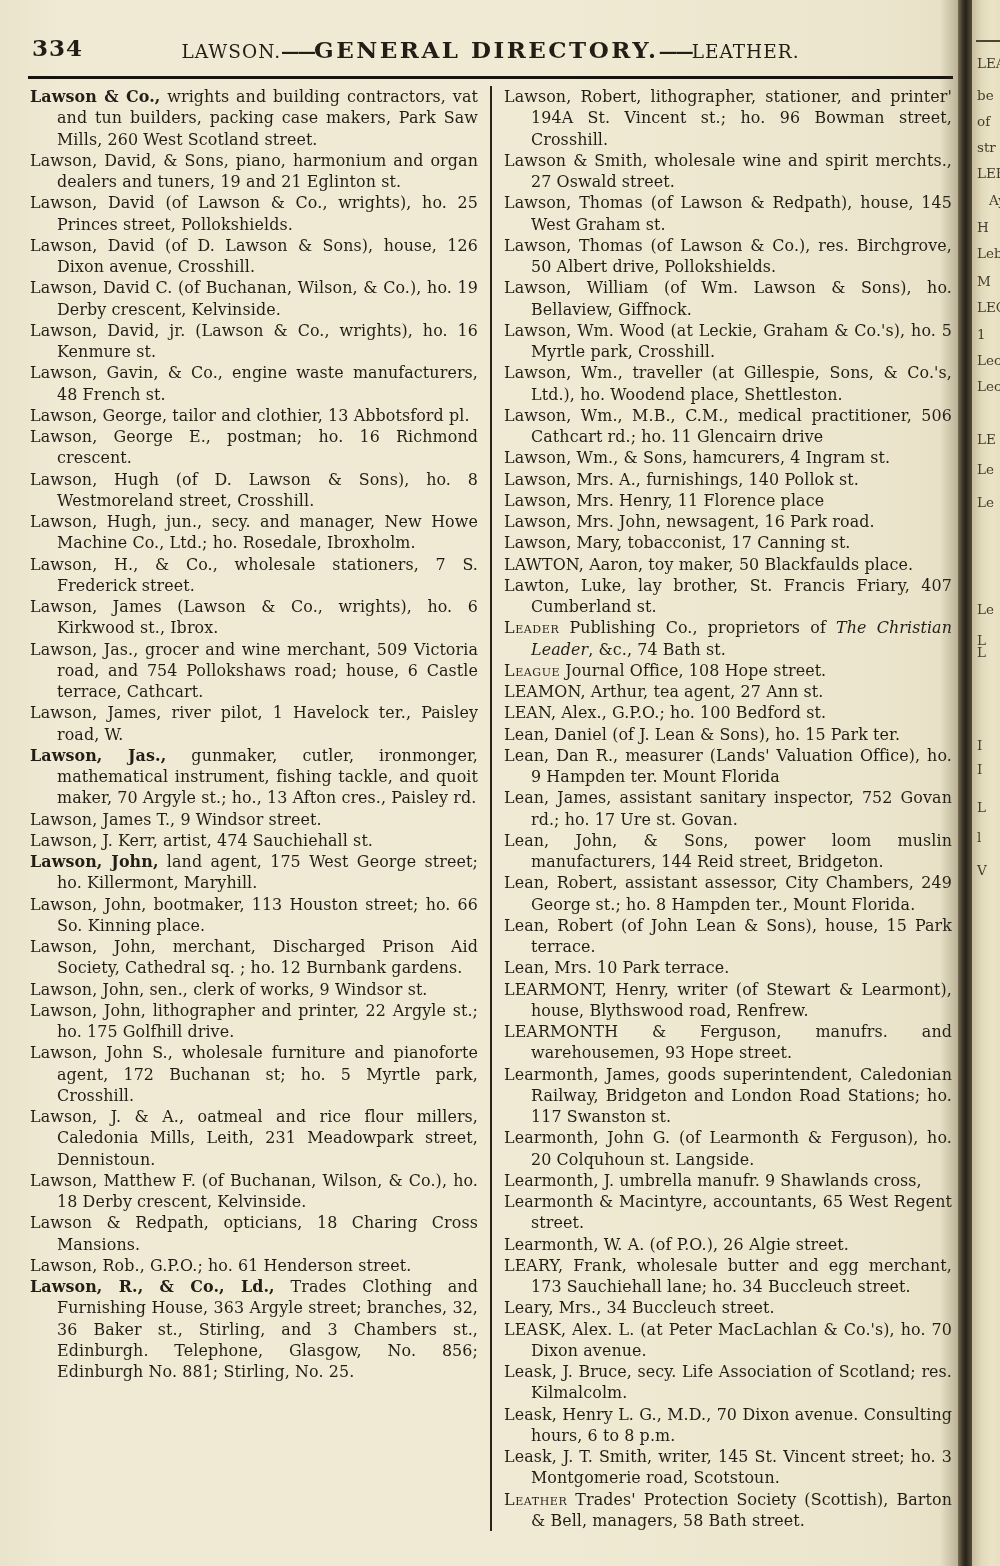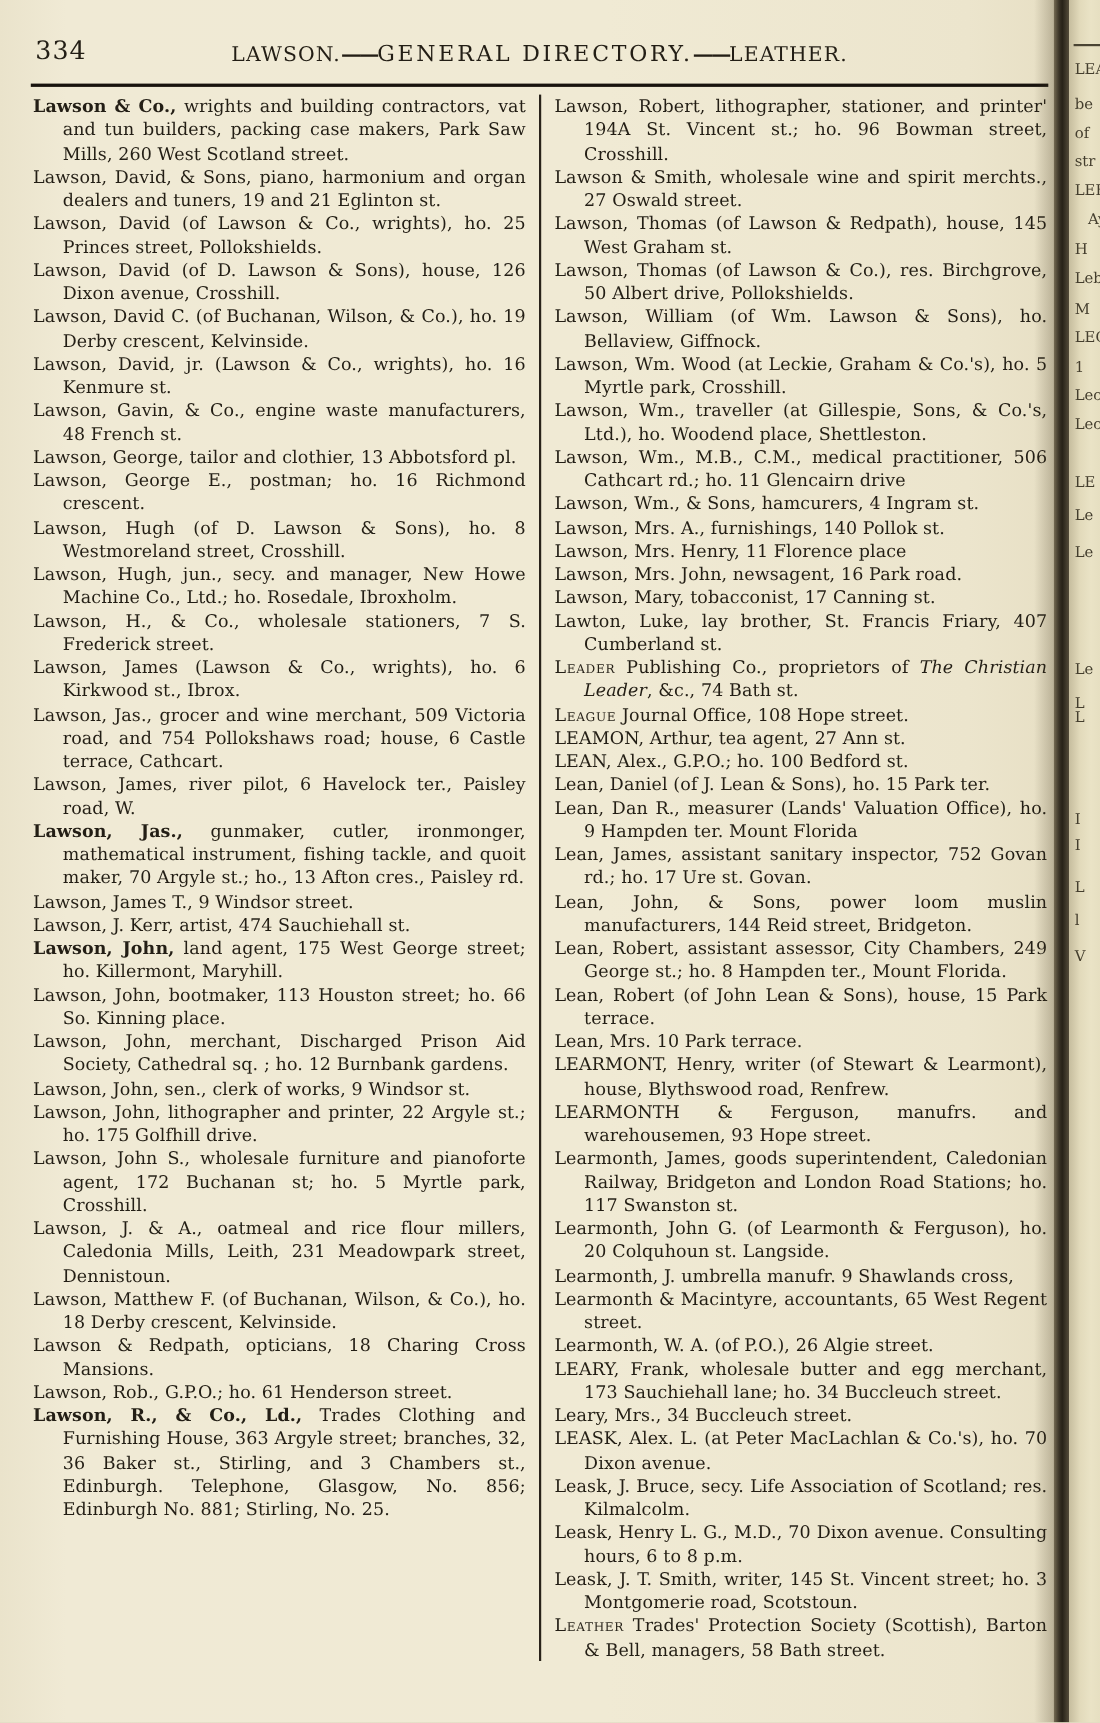--- a/index.html
+++ b/index.html
@@ -11,29 +11,29 @@
       linear-gradient(to right, #eae3cb 0%, #f0ead5 6%, #f0ead4 55%, #ece5cd 88%, #e7dfc4 96%),
       #efe9d2;
     font-family:"DejaVu Serif", serif;
     color:#231e15;
     overflow:hidden;
   }
   
   #header-row { position:absolute; top:30px; left:28px; width:925px; height:40px; }
   #page-number {
     position:absolute; left:4px; top:4px;
-    font-size:23px; font-weight:normal; letter-spacing:1px;
+    font-size:23px; font-weight:bold; letter-spacing:1px;
   }
   #header-center {
     position:absolute; left:0; right:0; top:6px;
     text-align:center; font-size:18.5px; letter-spacing:1px;
     white-space:nowrap;
   }
   #header-center .hdr-bold {
-    font-weight:normal; font-size:20px; letter-spacing:2.5px;
+    font-weight:bold; font-size:23px; letter-spacing:2.5px;
   }
   #header-center .hdr-dash { letter-spacing:-2px; font-weight:bold; }
   #header-rule {
     position:absolute; top:76px; left:28px; width:925px; height:3px;
     background:#18130d;
   }
   
   #columns {
     position:absolute; top:86px; left:30px; width:924px;
     display:flex; align-items:flex-start;
@@ -94,21 +94,21 @@
         <p class="entry"><span>Lawson, David C. (of Buchanan, Wilson, &amp; Co.), ho. 19 Derby crescent, Kelvinside.</span></p>
         <p class="entry"><span>Lawson, David, jr. (Lawson &amp; Co., wrights), ho. 16 Kenmure st.</span></p>
         <p class="entry"><span>Lawson, Gavin, &amp; Co., engine waste manufacturers, 48 French st.</span></p>
         <p class="entry"><span>Lawson, George, tailor and clothier, 13 Abbotsford pl.</span></p>
         <p class="entry"><span>Lawson, George E., postman; ho. 16 Richmond crescent.</span></p>
         <p class="entry"><span>Lawson, Hugh (of D. Lawson &amp; Sons), ho. 8 Westmoreland street, Crosshill.</span></p>
         <p class="entry"><span>Lawson, Hugh, jun., secy. and manager, New Howe Machine Co., Ltd.; ho. Rosedale, Ibroxholm.</span></p>
         <p class="entry"><span>Lawson, H., &amp; Co., wholesale stationers, 7 S. Frederick street.</span></p>
         <p class="entry"><span>Lawson, James (Lawson &amp; Co., wrights), ho. 6 Kirkwood st., Ibrox.</span></p>
         <p class="entry"><span>Lawson, Jas., grocer and wine merchant, 509 Victoria road, and 754 Pollokshaws road; house, 6 Castle terrace, Cathcart.</span></p>
-        <p class="entry"><span>Lawson, James, river pilot, 6 Havelock ter., Paisley road, W.</span></p>
+        <p class="entry"><span>Lawson, James, river pilot, 1 Havelock ter., Paisley road, W.</span></p>
         <p class="entry"><span class="seg-b">Lawson, Jas.,</span><span> gunmaker, cutler, ironmonger, mathematical instrument, fishing tackle, and quoit maker, 70 Argyle st.; ho., 13 Afton cres., Paisley rd.</span></p>
         <p class="entry"><span>Lawson, James T., 9 Windsor street.</span></p>
         <p class="entry"><span>Lawson, J. Kerr, artist, 474 Sauchiehall st.</span></p>
         <p class="entry"><span class="seg-b">Lawson, John,</span><span> land agent, 175 West George street; ho. Killermont, Maryhill.</span></p>
         <p class="entry"><span>Lawson, John, bootmaker, 113 Houston street; ho. 66 So. Kinning place.</span></p>
         <p class="entry"><span>Lawson, John, merchant, Discharged Prison Aid Society, Cathedral sq. ; ho. 12 Burnbank gardens.</span></p>
         <p class="entry"><span>Lawson, John, sen., clerk of works, 9 Windsor st.</span></p>
         <p class="entry"><span>Lawson, John, lithographer and printer, 22 Argyle st.; ho. 175 Golfhill drive.</span></p>
         <p class="entry"><span>Lawson, John S., wholesale furniture and pianoforte agent, 172 Buchanan st; ho. 5 Myrtle park, Crosshill.</span></p>
         <p class="entry"><span>Lawson, J. &amp; A., oatmeal and rice flour millers, Caledonia Mills, Leith, 231 Meadowpark street, Dennistoun.</span></p>
@@ -124,20 +124,21 @@
         <p class="entry"><span>Lawson, Thomas (of Lawson &amp; Co.), res. Birchgrove, 50 Albert drive, Pollokshields.</span></p>
         <p class="entry"><span>Lawson, William (of Wm. Lawson &amp; Sons), ho. Bellaview, Giffnock.</span></p>
         <p class="entry"><span>Lawson, Wm. Wood (at Leckie, Graham &amp; Co.'s), ho. 5 Myrtle park, Crosshill.</span></p>
         <p class="entry"><span>Lawson, Wm., traveller (at Gillespie, Sons, &amp; Co.'s, Ltd.), ho. Woodend place, Shettleston.</span></p>
         <p class="entry"><span>Lawson, Wm., M.B., C.M., medical practitioner, 506 Cathcart rd.; ho. 11 Glencairn drive</span></p>
         <p class="entry"><span>Lawson, Wm., &amp; Sons, hamcurers, 4 Ingram st.</span></p>
         <p class="entry"><span>Lawson, Mrs. A., furnishings, 140 Pollok st.</span></p>
         <p class="entry"><span>Lawson, Mrs. Henry, 11 Florence place</span></p>
         <p class="entry"><span>Lawson, Mrs. John, newsagent, 16 Park road.</span></p>
         <p class="entry"><span>Lawson, Mary, tobacconist, 17 Canning st.</span></p>
+        <p class="entry"><span>LAWTON, Aaron, toy maker, 50 Blackfaulds place.</span></p>
         <p class="entry"><span>Lawton, Luke, lay brother, St. Francis Friary, 407 Cumberland st.</span></p>
         <p class="entry"><span class="seg-sc">Leader</span><span> Publishing Co., proprietors of </span><span class="seg-i">The Christian Leader</span><span>, &amp;c., 74 Bath st.</span></p>
         <p class="entry"><span class="seg-sc">League</span><span> Journal Office, 108 Hope street.</span></p>
         <p class="entry"><span>LEAMON, Arthur, tea agent, 27 Ann st.</span></p>
         <p class="entry"><span>LEAN, Alex., G.P.O.; ho. 100 Bedford st.</span></p>
         <p class="entry"><span>Lean, Daniel (of J. Lean &amp; Sons), ho. 15 Park ter.</span></p>
         <p class="entry"><span>Lean, Dan R., measurer (Lands' Valuation Office), ho. 9 Hampden ter. Mount Florida</span></p>
         <p class="entry"><span>Lean, James, assistant sanitary inspector, 752 Govan rd.; ho. 17 Ure st. Govan.</span></p>
         <p class="entry"><span>Lean, John, &amp; Sons, power loom muslin manufacturers, 144 Reid street, Bridgeton.</span></p>
         <p class="entry"><span>Lean, Robert, assistant assessor, City Chambers, 249 George st.; ho. 8 Hampden ter., Mount Florida.</span></p>

